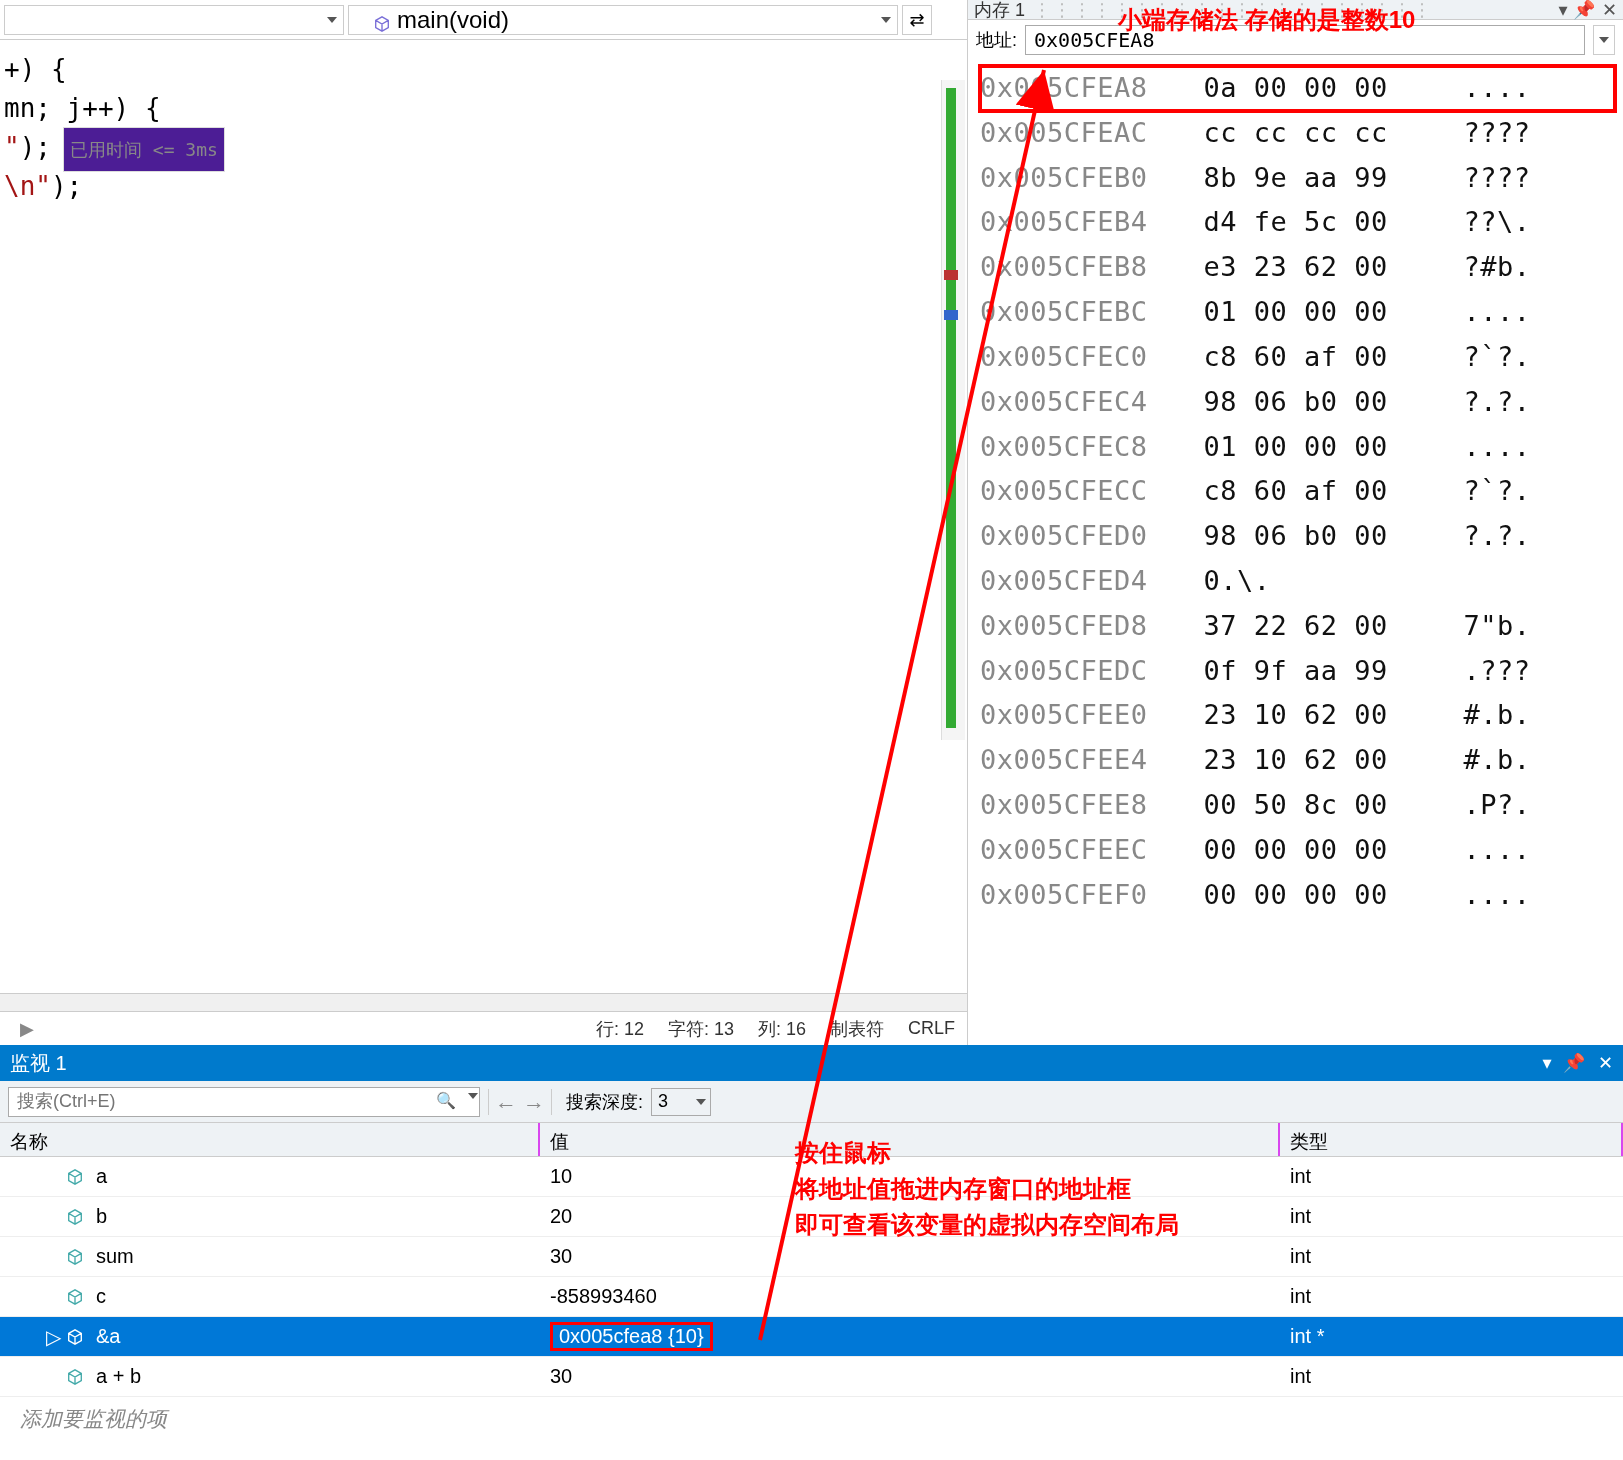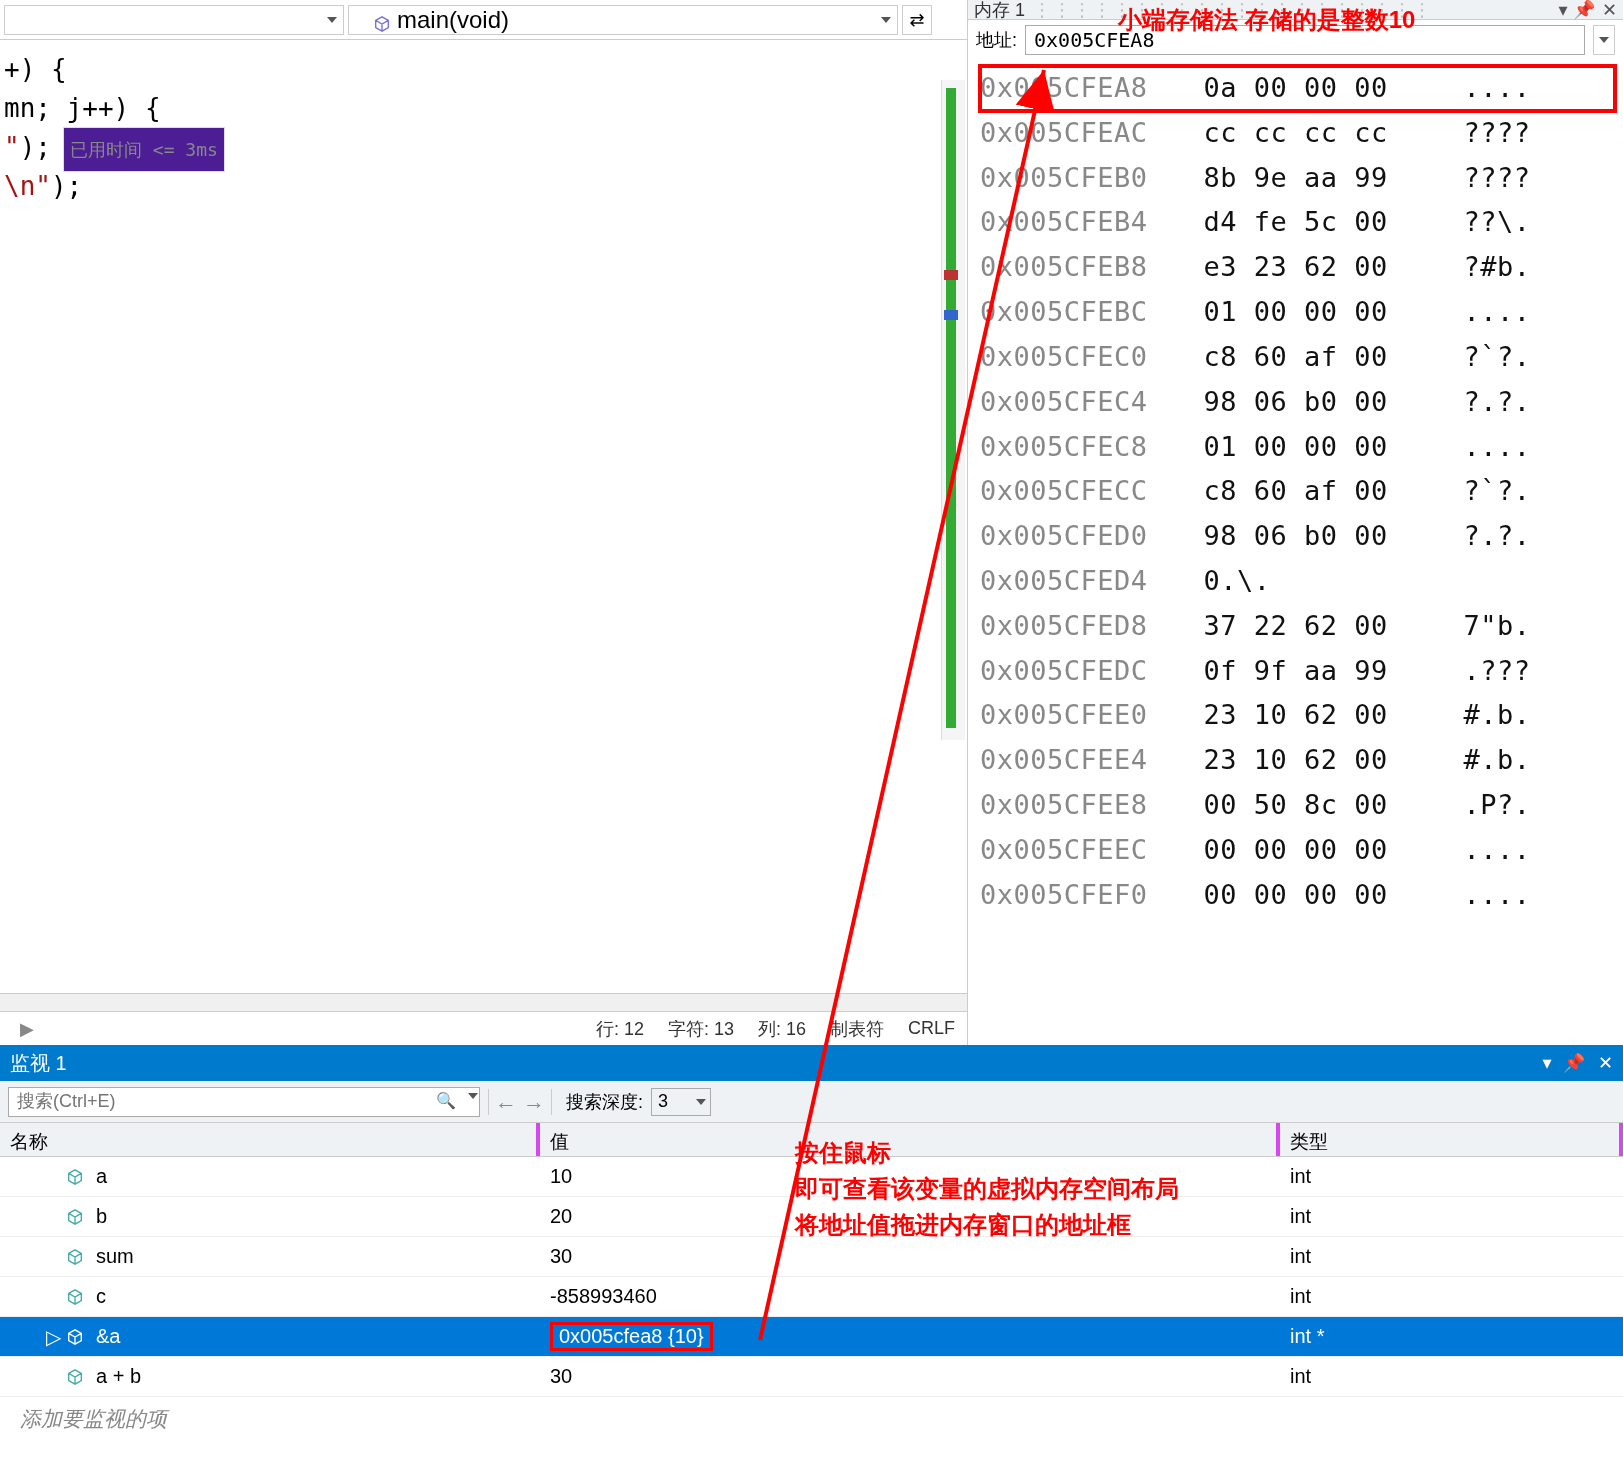--- a/index.html
+++ b/index.html
@@ -265,21 +265,21 @@
   border-top: 6px solid #555;
 }
 .watch-header {
   height: 34px;
   display: flex;
   background: #eef2f5;
   border-bottom: 1px solid #ccc;
   font-size: 19px;
 }
 .watch-header > div {
-  border-right: 4px solid #d946ef;
+  border-right: 2px solid #d946ef;
   padding: 6px 10px;
 }
 .col-name { width: 540px; }
 .col-value { width: 740px; }
 .col-type { flex: 1; }
 .watch-body { flex: 1; font-size: 20px; }
 .watch-row {
   height: 40px;
   display: flex;
   align-items: center;
@@ -529,22 +529,22 @@
         <div class="c2">30</div>
         <div class="c3">int</div>
       </div>
       <div class="watch-placeholder">添加要监视的项</div>
     </div>
 </div>
 
 <div class="annot-red annot-top">小端存储法 存储的是整数10</div>
 <div class="annot-red annot-mid">
   <div>按住鼠标</div>
+  <div>将地址值拖进内存窗口的地址框</div>
   <div>即可查看该变量的虚拟内存空间布局</div>
-  <div>将地址值拖进内存窗口的地址框</div>
 </div>
 
 <svg class="arrow">
   <defs>
     <marker id="ah" markerWidth="12" markerHeight="12" refX="10" refY="5" orient="auto">
       <path d="M0,0 L10,5 L0,10 z" fill="#f00"></path>
     </marker>
   </defs>
   <line x1="760" y1="1340" x2="1044" y2="70" stroke="#f00" stroke-width="4" marker-end="url(#ah)"></line>
 </svg>

